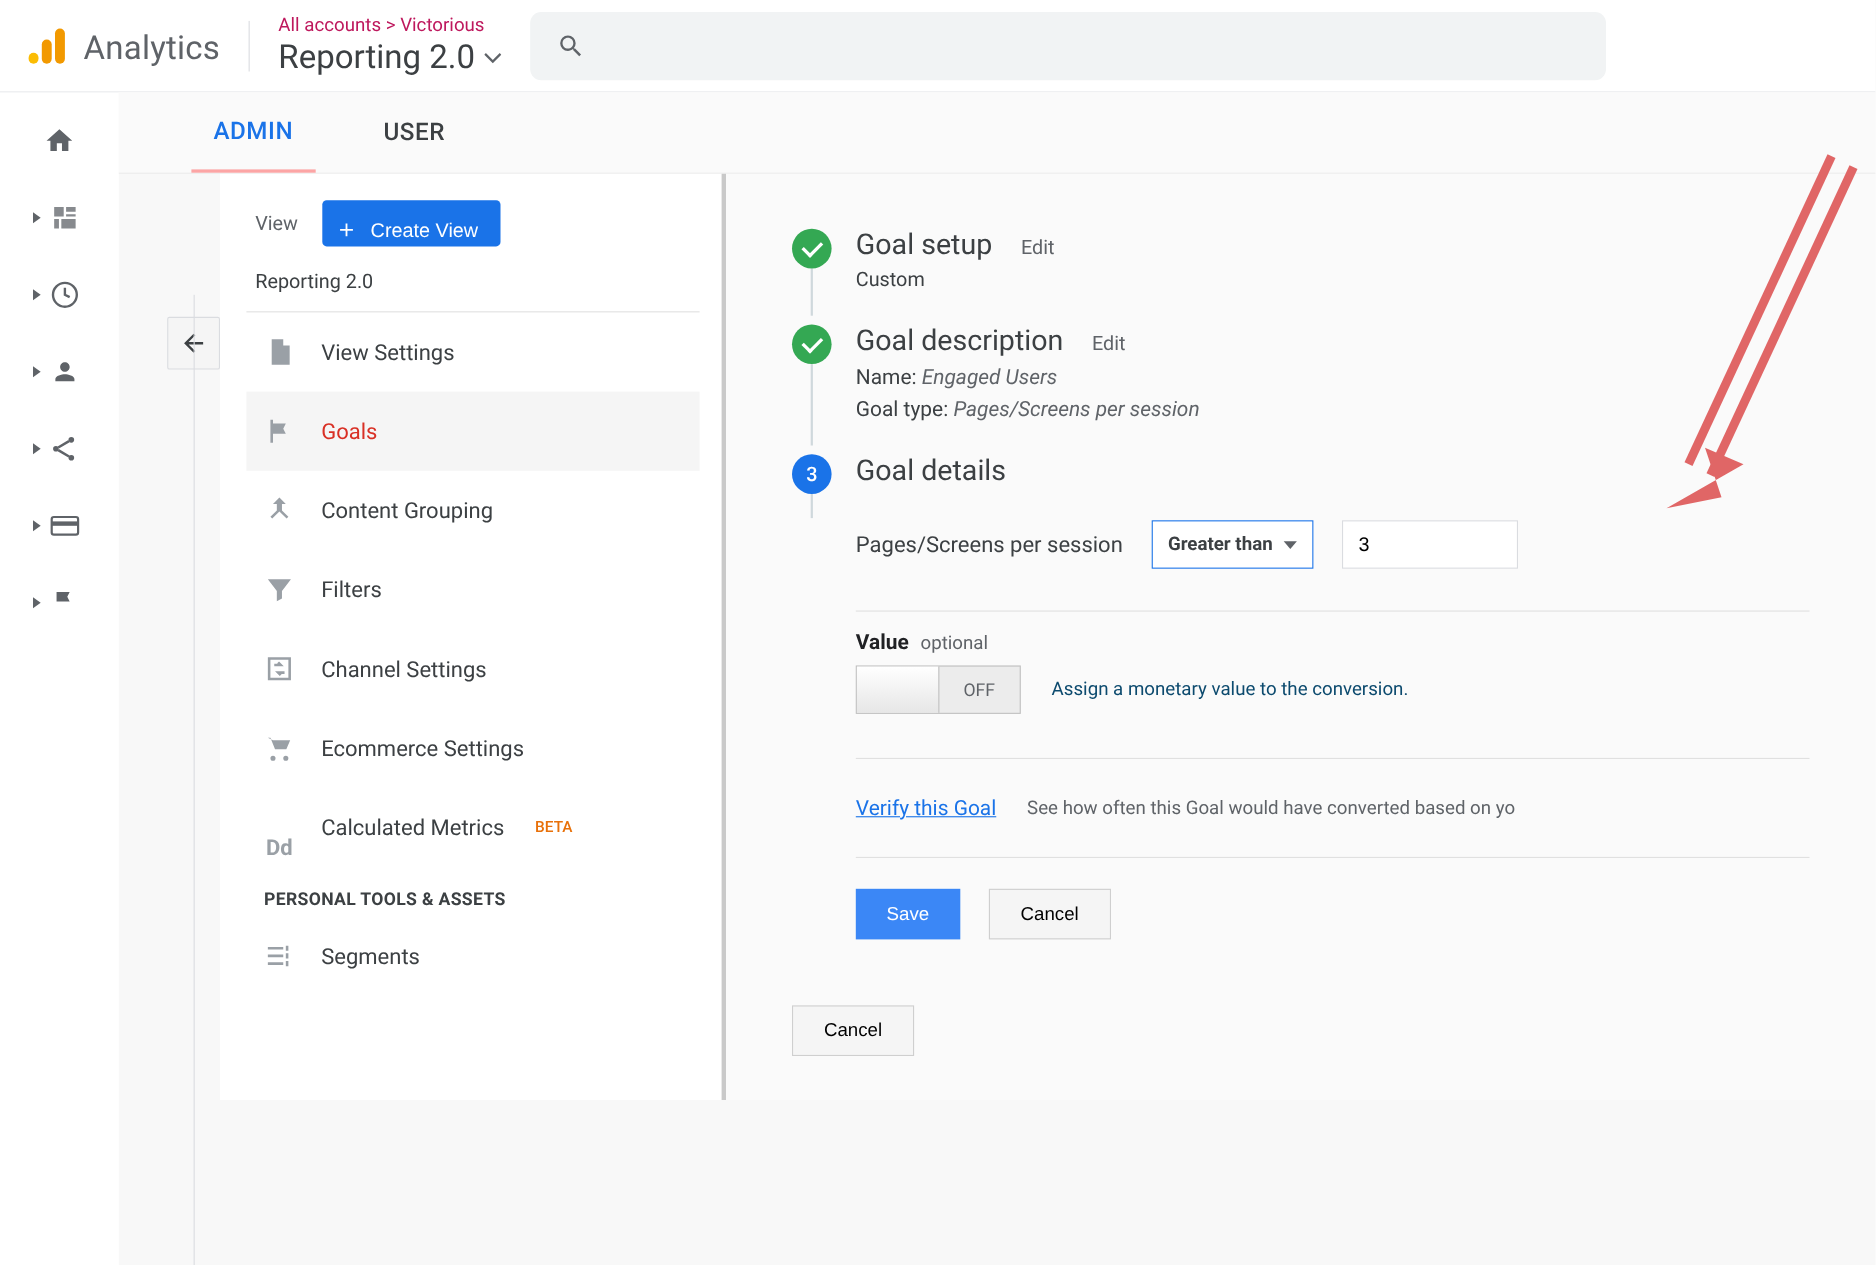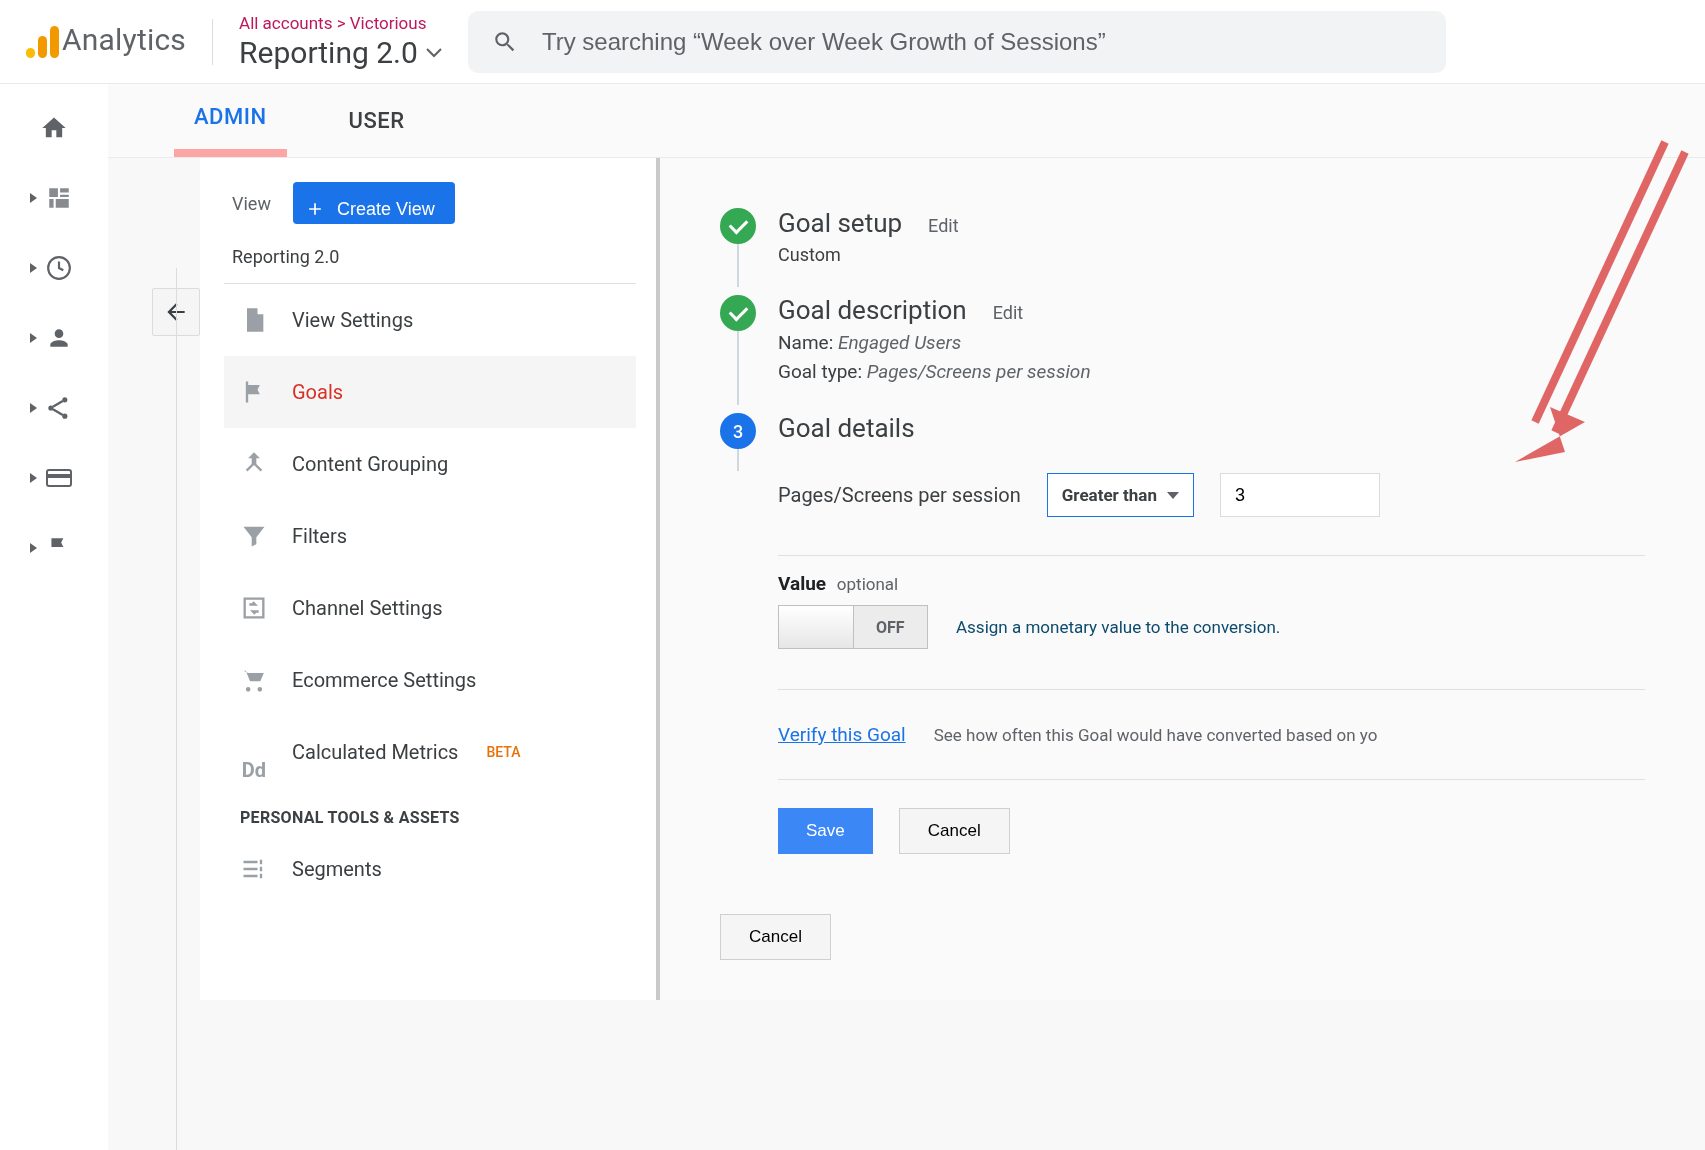--- a/index.html
+++ b/index.html
@@ -1,19 +1,19 @@
 <!DOCTYPE html>
 <html><head>
 <meta charset="utf-8">
 <style>
   * { box-sizing: border-box; margin: 0; padding: 0; }
   body { font-family: Roboto, "Helvetica Neue", Arial, sans-serif; color: #3c4043; background:#fff; width:1705px; }
   
   .top-header { display:flex; align-items:center; height:84px; padding:0 22px; border-bottom:1px solid #e8eaed; }
-  .logo-wrap { display:flex; align-items:flex-start; }
+  .logo-wrap { display:flex; align-items:flex-end; gap:14px; }
   .logo-icon svg { display:block; }
   .logo-text { font-size:30px; color:#5f6368; font-weight:400; letter-spacing:0.2px; }
   .vdiv { width:1px; height:46px; background:#dadce0; margin:0 26px; }
   .property-block { display:flex; flex-direction:column; justify-content:center; }
   .breadcrumbs { font-size:17px; color:#be185d; }
   .property-row { display:flex; align-items:center; gap:8px; margin-top:2px;}
   .property-name { font-size:30px; color:#3c4043; }
   .caret-down { fill:#5f6368; }
   .searchbar { flex:1; margin-left:26px; height:62px; background:#f1f3f4; border-radius:10px; display:flex; align-items:center; padding:0 24px; gap:24px; max-width:978px;}
   .searchbar input { flex:1; border:none; background:transparent; font-size:24px; color:#5f6368; outline:none; }
@@ -28,21 +28,21 @@
   .rail-item { width:40px; height:40px; display:flex; align-items:center; justify-content:center; fill:#5f6368; cursor:pointer; }
   .rail-row { display:flex; align-items:center; gap:2px; }
   .rail-caret { width:0; height:0; border-top:5px solid transparent; border-bottom:5px solid transparent; border-left:7px solid #5f6368; }
 
   
   .main-area { flex:1; background:#f8f8f8; min-height:1066px; }
 
   
   .tabs-row { display:flex; align-items:center; height:74px; padding-left:66px; border-bottom:1px solid #ebebeb; background:#fafafa; }
   .tab { font-size:22px; font-weight:500; color:#3c4043; padding:0 20px; height:100%; display:flex; align-items:center; letter-spacing:0.5px; cursor:pointer; }
-  .tab.active { color:#1a73e8; border-bottom:8px solid #fca5a5; }
+  .tab.active { color:#1a73e8; border-bottom:3px solid #fca5a5; }
   .tab-gap { width:42px; }
 
   
   .content-row { display:flex; }
 
   
   .sidebar-wrap { display:flex; }
   .back-col { width:92px; display:flex; justify-content:flex-end; padding-top:130px; position:relative;}
   .back-btn { width:48px; height:48px; border:1px solid #dadce0; background:#f5f5f5; display:flex; align-items:center; justify-content:center; cursor:pointer; border-radius:2px; }
   .back-btn svg { fill:#3c4043; }
@@ -84,21 +84,21 @@
   .detail-label { font-size:20px; color:#3c4043; }
   .select-box { border:1px solid #1a73e8; height:44px; padding:0 14px; display:flex; align-items:center; gap:10px; background:#fff; font-size:17px; font-weight:700; color:#3c4043; cursor:pointer; }
   .select-box .tri { width:0; height:0; border-left:6px solid transparent; border-right:6px solid transparent; border-top:7px solid #5f6368; }
   .num-input { width:160px; height:44px; border:1px solid #dadce0; padding:0 14px; font-size:18px; }
 
   .value-block { margin-bottom:40px; border-top:1px solid #e0e0e0; padding-top:16px; margin-right:60px;}
   .value-header { font-size:19px; color:#202124; font-weight:700; margin-bottom:10px; }
   .optional { font-weight:400; color:#5f6368; font-size:17px; margin-left:6px;}
   .toggle-row { display:flex; align-items:center; gap:28px; }
   .toggle { width:150px; height:44px; border:1px solid #c0c0c0; display:flex; background:#ececec; cursor:pointer; }
-  .toggle .slot { flex:1; display:flex; align-items:center; justify-content:center; font-size:16px; font-weight:700; }
+  .toggle .slot { flex:1; display:flex; align-items:center; justify-content:center; font-size:16px; font-weight:400; }
   .toggle .slot.knob { background:linear-gradient(#fff,#e6e6e6); border-right:1px solid #c0c0c0; }
   .toggle .slot.off { color:#5f6368; }
   .toggle-desc { font-size:17px; color:#0c4a6e; }
 
   .verify-block { border-top:1px solid #e0e0e0; border-bottom:1px solid #e0e0e0; padding:33px 0; display:flex; align-items:center; gap:28px; margin-right:60px; margin-bottom:28px;}
   .verify-link { color:#1a73e8; font-size:19px; text-decoration:underline; cursor:pointer; }
   .verify-desc { color:#5f6368; font-size:17px; }
 
   .btn-row { display:flex; gap:26px; }
   .btn { height:46px; padding:0 28px; border:1px solid #cfcfcf; background:#f5f5f5; font-size:17px; cursor:pointer; }
@@ -130,21 +130,20 @@
       <span class="property-name">Reporting 2.0</span>
       <svg class="caret-down" width="16" height="10" viewBox="0 0 16 10">
           <path d="M1 1 L8 8 L15 1" stroke="#5f6368" stroke-width="2" fill="none"></path>
         </svg>
     </div>
   </div>
   <div class="searchbar">
     <svg class="search-icon" width="26" height="26" viewBox="0 0 24 24">
         <path d="M15.5 14h-.79l-.28-.27A6.471 6.471 0 0016 9.5 6.5 6.5 0 109.5 16c1.61 0 3.09-.59 4.23-1.57l.27.28v.79l5 4.99L20.49 19l-4.99-5zm-6 0C7.01 14 5 11.99 5 9.5S7.01 5 9.5 5 14 7.01 14 9.5 11.99 14 9.5 14z"></path>
       </svg>
-    <input placeholder="Try searching “Week over Week Growth of Sessions”" style="">
   </div>
 </div>
 
 <div class="page-body">
 
   <div class="icon-rail">
     <div class="rail-item">
         <svg width="28" height="28" viewBox="0 0 24 24">
           <path d="M10 20v-6h4v6h5v-8h3L12 3 2 12h3v8z"></path>
         </svg>

